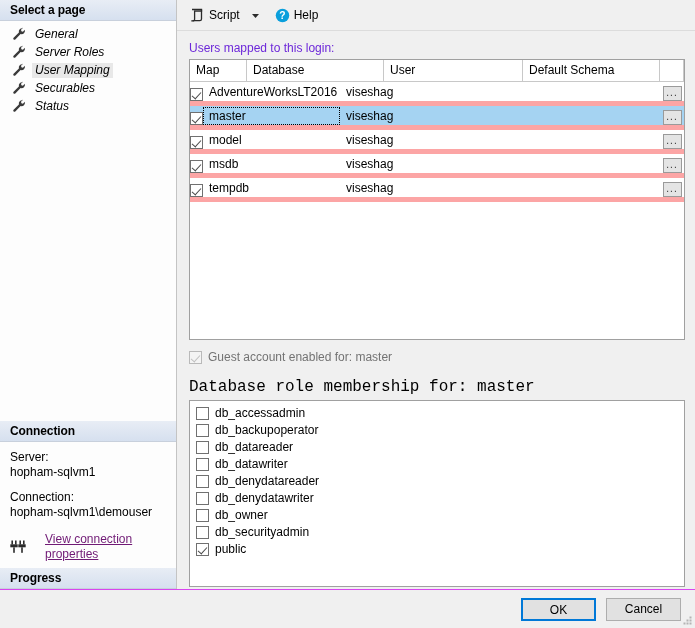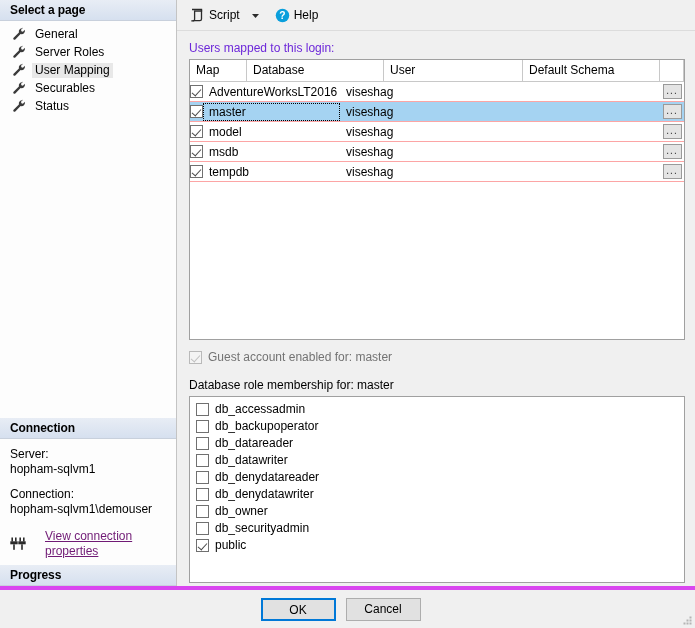--- a/index.html
+++ b/index.html
@@ -40,20 +40,21 @@
     font-weight: bold;
     font-size: 12px;
     padding: 3px 0 3px 10px;
     color: #000;
     letter-spacing: -0.1px;
   }
   .page-list {
     padding: 4px 0 0 0;
     background: #fdfdfd;
     flex: 0 0 auto;
+    font-style: italic;
   }
   .page-item {
     display: flex; align-items: center;
     height: 18px;
     padding-left: 12px;
     gap: 6px;
     cursor: default;
   }
   .page-item .plabel {
     font-size: 12px;
@@ -172,22 +173,22 @@
   .c-map { width: 57px; flex: 0 0 57px; }
   .c-db  { width: 137px; flex: 0 0 137px; }
   .c-user{ width: 139px; flex: 0 0 139px; }
   .c-schema { flex: 1 1 auto; }
   .c-btn { width: 24px; flex: 0 0 24px; }
 
   .grid-body { flex: 1 1 auto; overflow: hidden; background: #fff; }
   .grid-row {
     display: flex;
     height: 19px;
-    border-bottom: 1px solid #fca5a5;
-    align-items: center;
+    border-bottom: 5px solid #fca5a5;
+    align-items: flex-end;
     cursor: default;
   }
   .grid-row.selected { background: #a5d3f2; }
   .grid-row .cell {
     font-size: 12px;
     line-height: 18px;
     padding-left: 6px;
     box-sizing: border-box;
     white-space: nowrap;
     overflow: hidden;
@@ -240,46 +241,46 @@
 
   
   .guest-row {
     display: flex; align-items: center;
     gap: 6px;
     margin-top: 9px;
     height: 16px;
   }
   .guest-label { font-size: 12px; color: #737373; }
 
-  .role-label { font-size: 12px; margin-top: 13px; margin-bottom: 4px; }
+  .role-label { font-size: 16px; margin-top: 13px; margin-bottom: 4px; font-family: Liberation Mono, monospace; }
   .role-box {
     border: 1px solid #a0a0a0;
     background: #fff;
     height: 187px;
     box-sizing: border-box;
     padding: 4px 0 0 6px;
     overflow: hidden;
   }
   .role-item {
     display: flex; align-items: center;
     gap: 6px;
     height: 17px;
     cursor: default;
   }
   .role-item .rlabel { font-size: 12px; line-height: 15px; }
 
   
   .footer {
     flex: 0 0 auto;
-    border-top: 4px solid #d946ef;
+    border-top: 1px solid #d946ef;
     background: #f0f0f0;
     height: 38px;
     display: flex;
     align-items: center;
-    justify-content: center;
+    justify-content: flex-end;
     padding-right: 14px;
     gap: 10px;
     position: relative;
   }
   .btn {
     width: 75px; height: 23px;
     font-size: 12px;
     background: #e1e1e1;
     border: 1px solid #adadad;
     box-sizing: border-box;

